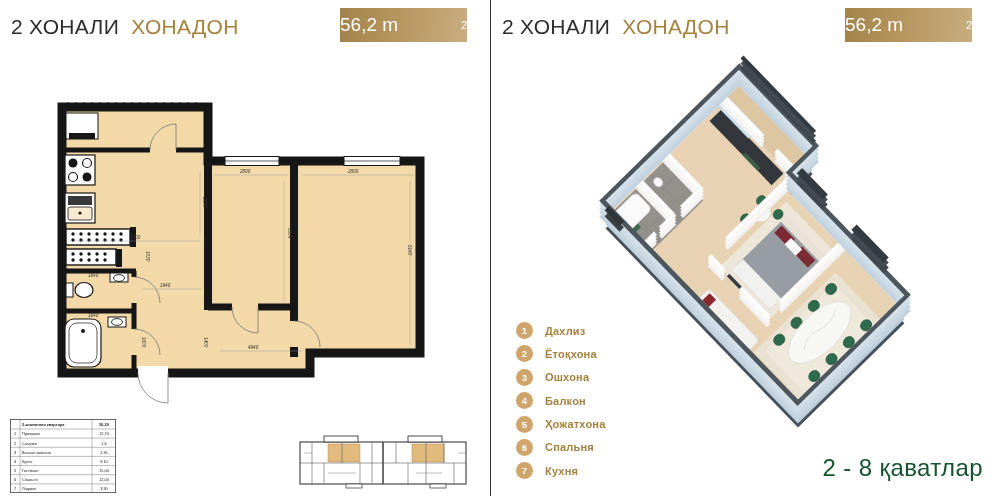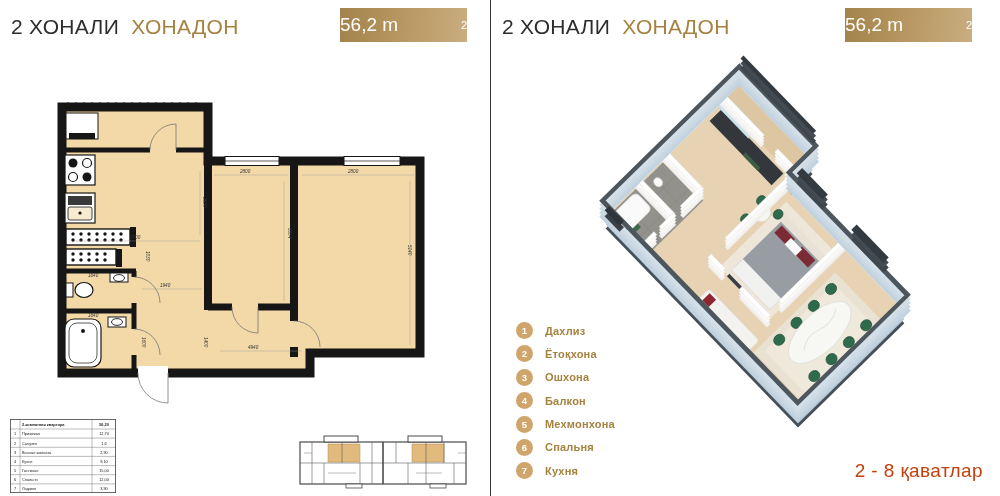--- a/index.html
+++ b/index.html
@@ -13,21 +13,21 @@
   .badge{position:absolute;top:8px;width:127px;height:34px;background:linear-gradient(95deg,#a3834c 0%,#b6955f 45%,#c9ad80 100%);
          color:#fff;font-size:19px;display:flex;align-items:center;justify-content:space-between;}
   .badge sup{font-size:11px;margin-left:1px;}
   .badge-l{right:23px;}
   .badge-r{right:28px;}
   .legend{position:absolute;left:25px;top:322px;z-index:5;}
   .legend-item{display:flex;align-items:center;height:17px;margin-bottom:6.4px;}
   .legend-num{width:17px;height:17px;border-radius:50%;background:#cfa56b;color:#fff;font-size:9.5px;font-weight:bold;
               display:flex;align-items:center;justify-content:center;flex:0 0 17px;}
   .legend-label{margin-left:12px;color:#a5823f;font-size:11px;font-weight:bold;letter-spacing:.2px;white-space:nowrap;}
-  .floors-note{position:absolute;right:17px;bottom:14px;font-size:19px;color:#c2410c;letter-spacing:.4px;}
+  .floors-note{position:absolute;right:17px;bottom:14px;font-size:24px;color:#14532d;letter-spacing:.4px;}
   svg{position:absolute;display:block;}
   .iso{transform:matrix(0.2137,0.2211,-0.2468,0.2419,250,31);}
   text{font-family:"Liberation Sans",sans-serif;}
   .dim{font-size:4.6px;font-style:italic;fill:#333;}
   .tbl-txt{font-size:3.9px;fill:#222;}
   .tbl-hdr{font-size:3.9px;font-weight:bold;fill:#222;}
 </style>
 </head>
 <body>
 
@@ -414,21 +414,21 @@
       <div class="legend-item">
         <div class="legend-num">3</div>
         <div class="legend-label">Ошхона</div>
       </div>
       <div class="legend-item">
         <div class="legend-num">4</div>
         <div class="legend-label">Балкон</div>
       </div>
       <div class="legend-item">
         <div class="legend-num">5</div>
-        <div class="legend-label">Мехмонхона</div>
+        <div class="legend-label">Ҳожатхона</div>
       </div>
       <div class="legend-item">
         <div class="legend-num">6</div>
         <div class="legend-label">Спальня</div>
       </div>
       <div class="legend-item">
         <div class="legend-num">7</div>
         <div class="legend-label">Кухня</div>
       </div>
     </div>

